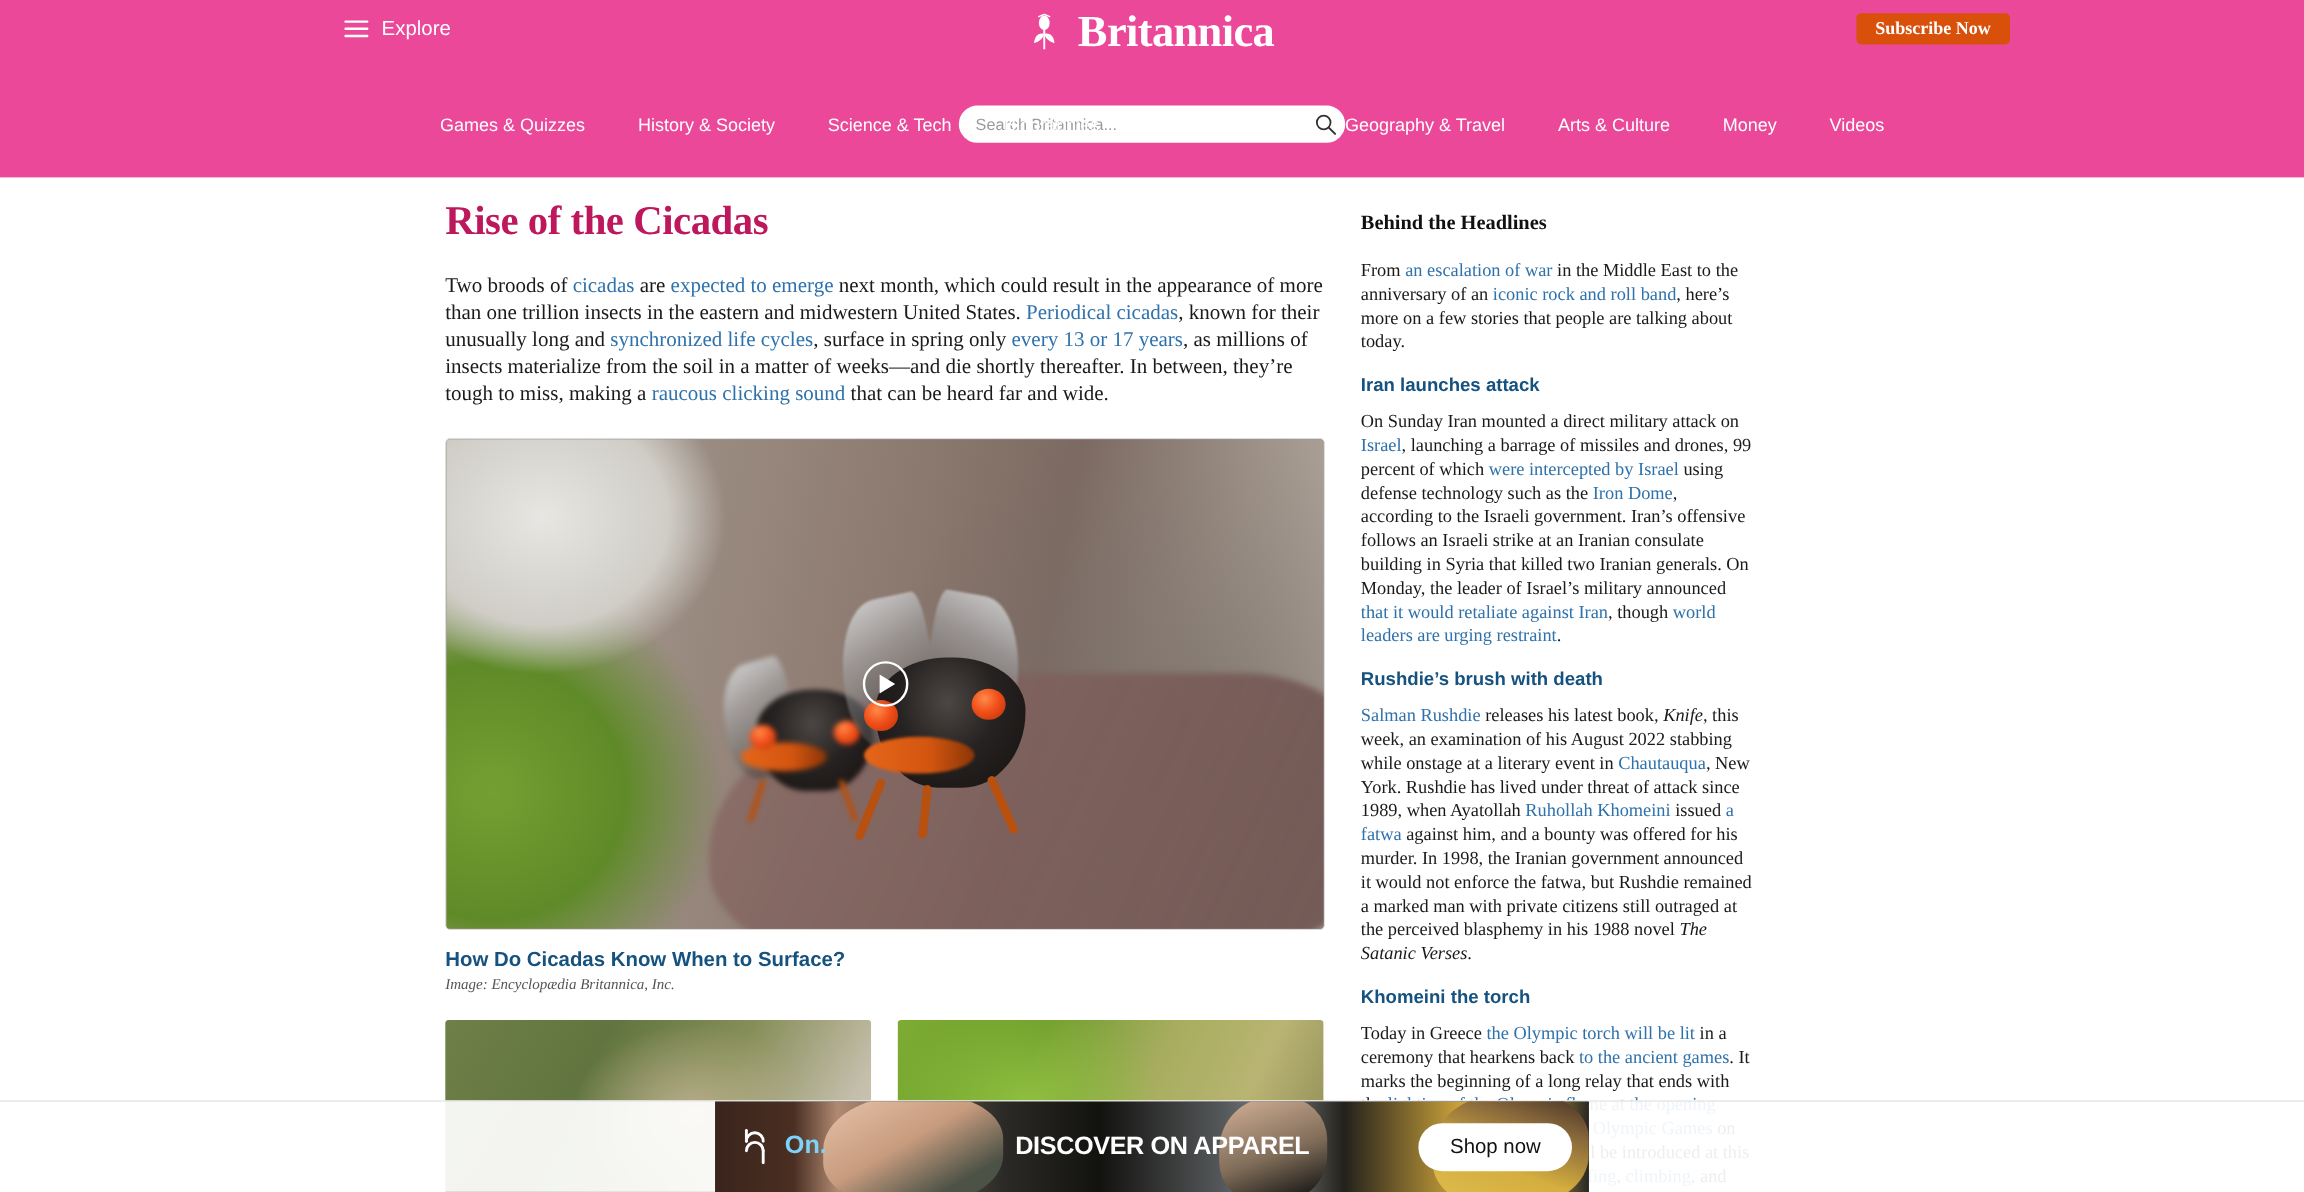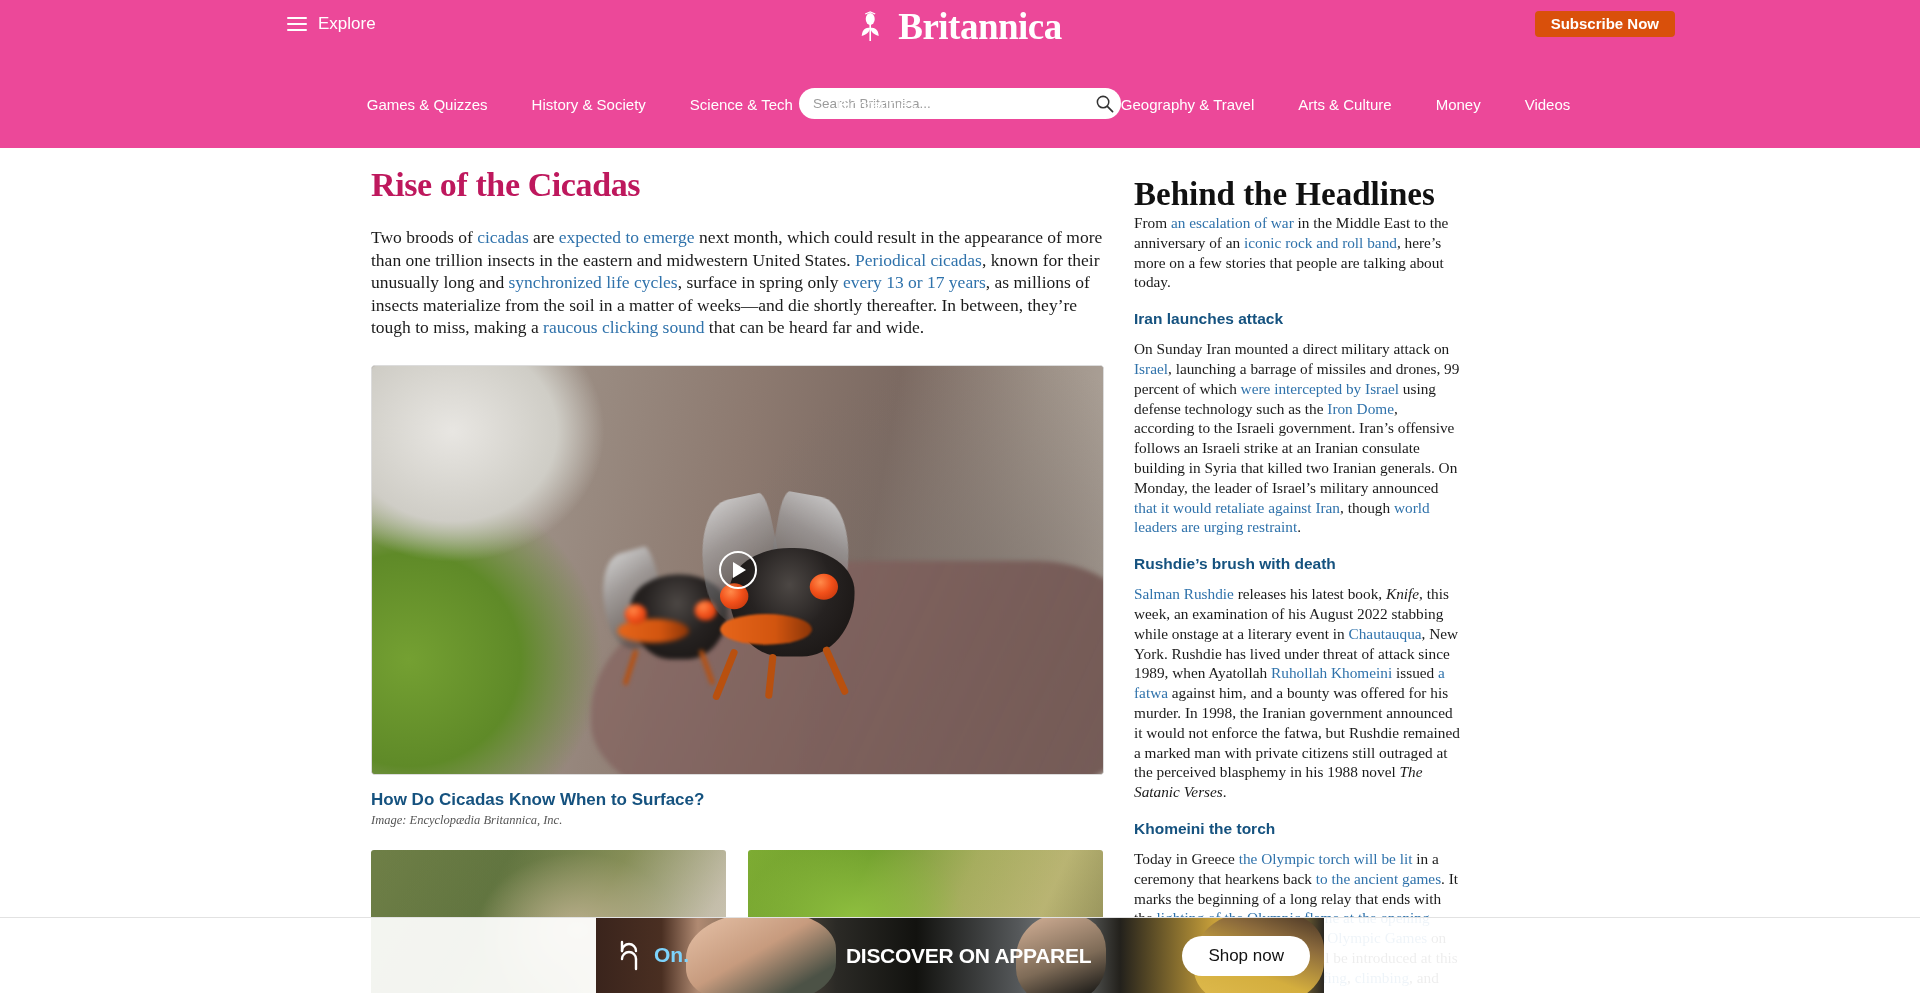--- a/index.html
+++ b/index.html
@@ -63,21 +63,21 @@
     width: 0; height: 0;
     border-left: 5px solid transparent;
     border-right: 5px solid transparent;
     border-top: 6px solid #ffffff;
   }
   .subscribe-btn {
     position: absolute;
     right: 245px; top: 11px;
     background: #d9500b;
     color: #ffffff;
-    font-family: Liberation Sans, sans-serif;
+    font-family: Liberation Serif, serif;
     font-size: 15px;
     font-weight: 700;
     padding: 0 16px;
     height: 26px;
     line-height: 26px;
     border: none;
     border-radius: 4px;
     cursor: pointer;
     white-space: nowrap;
   }
@@ -290,23 +290,24 @@
   }
   .thumb-b {
     background:
       radial-gradient(ellipse 45% 60% at 30% 35%, #8fbf3f 0%, rgba(120,165,45,0.25) 70%),
       linear-gradient(115deg, #7fae35 0%, #6b9a2c 28%, #b6b06f 52%, #cfb98a 72%, #7d6a52 100%);
   }
 
   
   .side-head {
     font-family: "Liberation Serif", serif;
-    font-size: 33px;
+    font-size: 17px;
     font-weight: 700;
     color: #111;
+    margin-bottom: 20px;
   }
   .side-intro, .side-para {
     font-family: "Liberation Serif", serif;
     font-size: 15.3px;
     line-height: 19.8px;
     color: #1a1a1a;
     margin-bottom: 18px;
   }
   .side-sub {
     font-family: "Liberation Sans", sans-serif;

